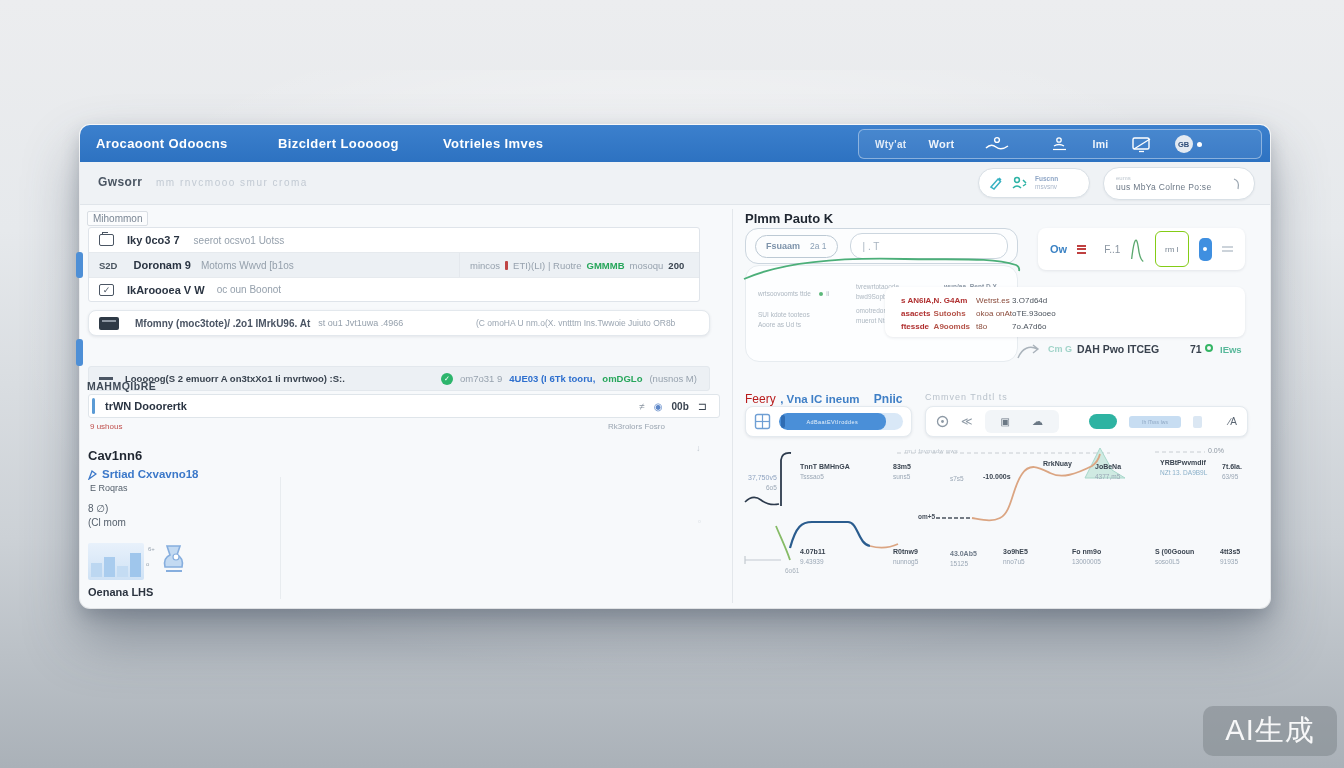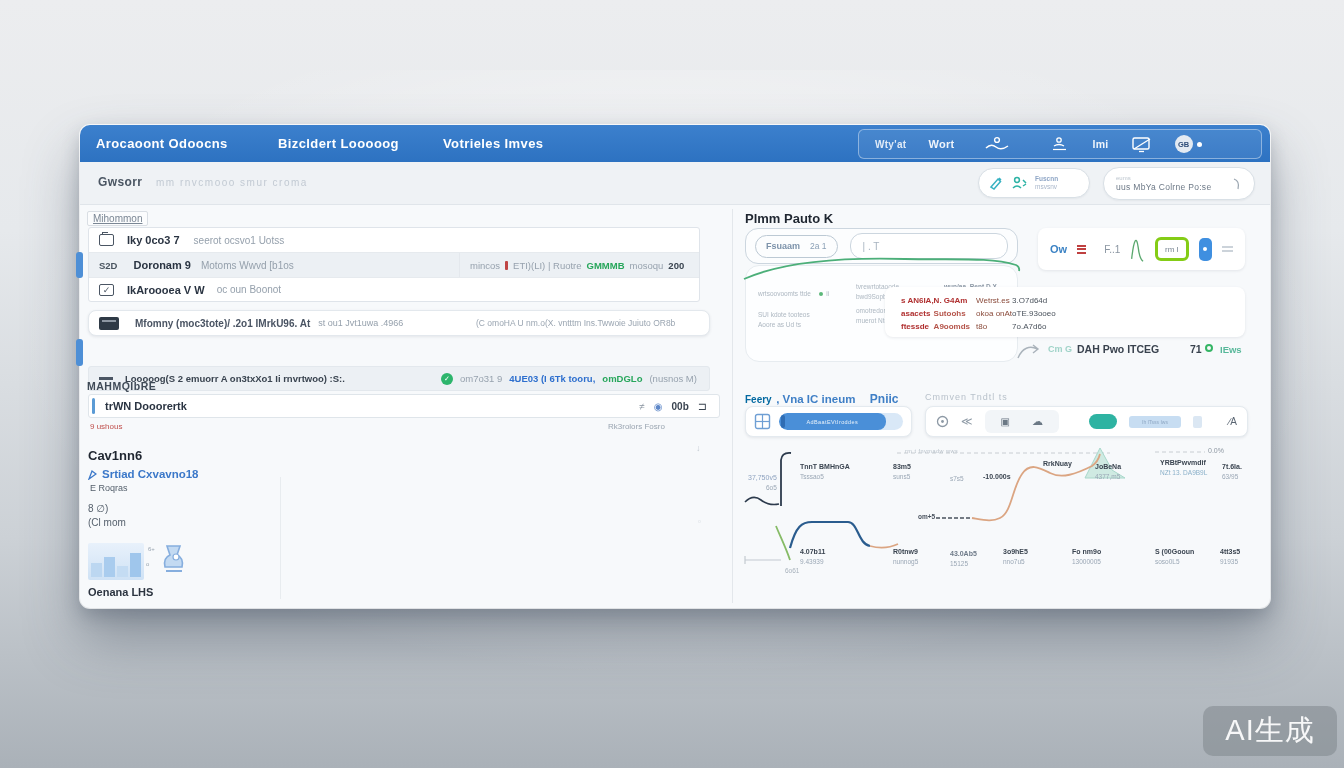--- a/index.html
+++ b/index.html
@@ -18,21 +18,21 @@
     border-radius:10px 10px 0 0; display:flex; align-items:center; }
   .tab { color:#fff; font-size:13px; font-weight:bold; letter-spacing:.4px; white-space:nowrap; }
   .hdr-right { right:8px; top:4px; height:30px; width:404px; border:1px solid rgba(255,255,255,.4);
     background:rgba(255,255,255,.07); border-radius:6px; display:flex; align-items:center; gap:22px; padding:0 16px; }
   .hr-txt { color:#eef4fb; font-size:11px; font-weight:bold; letter-spacing:.3px; }
   .toolbar { left:0; top:37px; width:1190px; height:43px; background:#eff2f5; border-bottom:1px solid #e0e5ea; }
   .tb-label { color:#4a5562; font-size:12px; font-weight:bold; letter-spacing:.4px; }
   .tb-ph { color:#c2cad3; font-size:10px; letter-spacing:1.5px; }
   .pillbtn { background:#fff; border:1px solid #d9e0e6; border-radius:16px; box-shadow:0 1px 2px rgba(40,50,60,.06); }
   .vdiv { width:1px; background:#e3e7eb; }
-  .seclabel { font-size:10px; color:#7a8694; border:1px solid #d9dee4; border-radius:2px; padding:1px 5px; background:#fbfcfd;text-decoration:underline; }
+  .seclabel { font-size:10px; color:#7a8694; border:1px solid #d9dee4; border-radius:2px; padding:1px 5px; background:#fbfcfd; }
   .rowgroup { border:1px solid #dfe4ea; border-radius:3px; background:#fff; }
   .lrow { display:flex; align-items:center; position:relative; }
   .lrow + .lrow { border-top:1px solid #e6eaee; }
   .hl { background:#ecf0f4; }
   .rtitle { font-size:11px; font-weight:bold; color:#2a3442; white-space:nowrap; }
   .rsub { font-size:10px; color:#95a0ac; white-space:nowrap; }
   .rcell { border-left:1px solid #e4e8ed; display:flex; align-items:center; gap:5px; padding-left:10px; height:100%; white-space:nowrap; }
   .accent { width:7px; border-radius:3px; background:#4e8fd6; }
   .gtx { color:#97a2ae; font-size:9.5px; } .dtx { color:#39434f; font-size:9.5px; font-weight:bold; }
   .grn { color:#27a65b; font-weight:bold; } .blu { color:#2e6fce; font-weight:bold; }
@@ -256,21 +256,21 @@
     <span style="font-size:11px;font-weight:bold;color:#3b82c4">Ow</span>
     <span style="display:flex;flex-direction:column;gap:1.5px">
       <span style="width:9px;height:2px;background:#bf4040"></span>
       <span style="width:9px;height:2px;background:#bf4040"></span>
       <span style="width:9px;height:2px;background:#bf4040"></span>
     </span>
     <span style="font-size:10px;color:#8a95a1;margin-left:8px">F..1</span>
     <svg width="18" height="36" viewBox="0 0 18 36">
       <path d="M2,30 C5,4 8,2 10,16 C11,25 13,31 16,33" fill="none" stroke="#5aa86e" stroke-width="1.6"></path>
     </svg>
-    <span style="border:3px solid #84cc16;border-radius:6px;width:40px;height:24px;display:flex;align-items:center;justify-content:center;font-size:8px;color:#7a8794">rm I</span>
+    <span style="border:1px solid #84cc16;border-radius:6px;width:40px;height:36px;display:flex;align-items:center;justify-content:center;font-size:8px;color:#7a8794">rm I</span>
     <span style="width:16px;height:23px;border-radius:5px;background:#3f8fe0;display:flex;align-items:center;justify-content:center">
       <span style="width:4px;height:4px;border-radius:50%;background:#fff"></span>
     </span>
     <span style="display:flex;flex-direction:column;gap:2px">
       <span style="width:11px;height:2px;background:#ccd3da"></span>
       <span style="width:11px;height:2px;background:#ccd3da"></span>
     </span>
   </div>
 
   <div class="abs card" style="left:805px;top:162px;width:360px;height:50px;display:flex;padding:8px 16px">
@@ -299,21 +299,21 @@
   <svg class="abs" style="left:936px;top:215px" width="26" height="22" viewBox="0 0 26 22">
     <path d="M2,18 C6,8 14,5 21,9 M17,5 l5,4 -5,4" fill="none" stroke="#aab3bb" stroke-width="1.4"></path>
   </svg>
   <span class="abs" style="left:968px;top:219px;font-size:9px;font-weight:bold;color:#9fd3c8">Cm G</span>
   <span class="abs" style="left:997px;top:218px;font-size:10.5px;font-weight:bold;color:#39424e">DAH Pwo ITCEG</span>
   <span class="abs" style="left:1110px;top:218px;font-size:10.5px;font-weight:bold;color:#39424e">71</span>
   <span class="abs" style="left:1125px;top:219px;width:8px;height:8px;border:2px solid #35b565;border-radius:50%"></span>
   <span class="abs" style="left:1140px;top:219px;font-size:9.5px;font-weight:bold;color:#57b89a">IEws</span>
 
   <span class="abs" style="left:665px;top:264px;white-space:nowrap">
-    <span style="font-size:10px;font-weight:bold;color:#0369a1">Feery</span>
+    <span style="font-size:12px;font-weight:normal;color:#b91c1c">Feery</span>
     <span style="font-size:11.5px;font-weight:bold;color:#3f7fc6">, Vna IC ineum</span>
     <span style="font-size:12px;font-weight:bold;color:#3f7fc6;margin-left:10px">Pniic</span>
   </span>
   <span class="abs" style="left:845px;top:267px;font-size:9px;color:#b9c2cb;letter-spacing:1px">Cmmven   Tndtl ts</span>
 
   <div class="abs card" style="left:665px;top:281px;width:167px;height:31px;border:1px solid #e4eaef;display:flex;align-items:center;padding:0 8px;gap:8px">
     <svg width="17" height="17" viewBox="0 0 17 17">
       <rect x="1.5" y="1.5" width="14" height="14" rx="2" fill="none" stroke="#6f9fd4" stroke-width="1.4"></rect>
       <line x1="1.5" y1="8.5" x2="15.5" y2="8.5" stroke="#6f9fd4" stroke-width="1.2"></line>
       <line x1="8.5" y1="1.5" x2="8.5" y2="15.5" stroke="#6f9fd4" stroke-width="1.2"></line>

